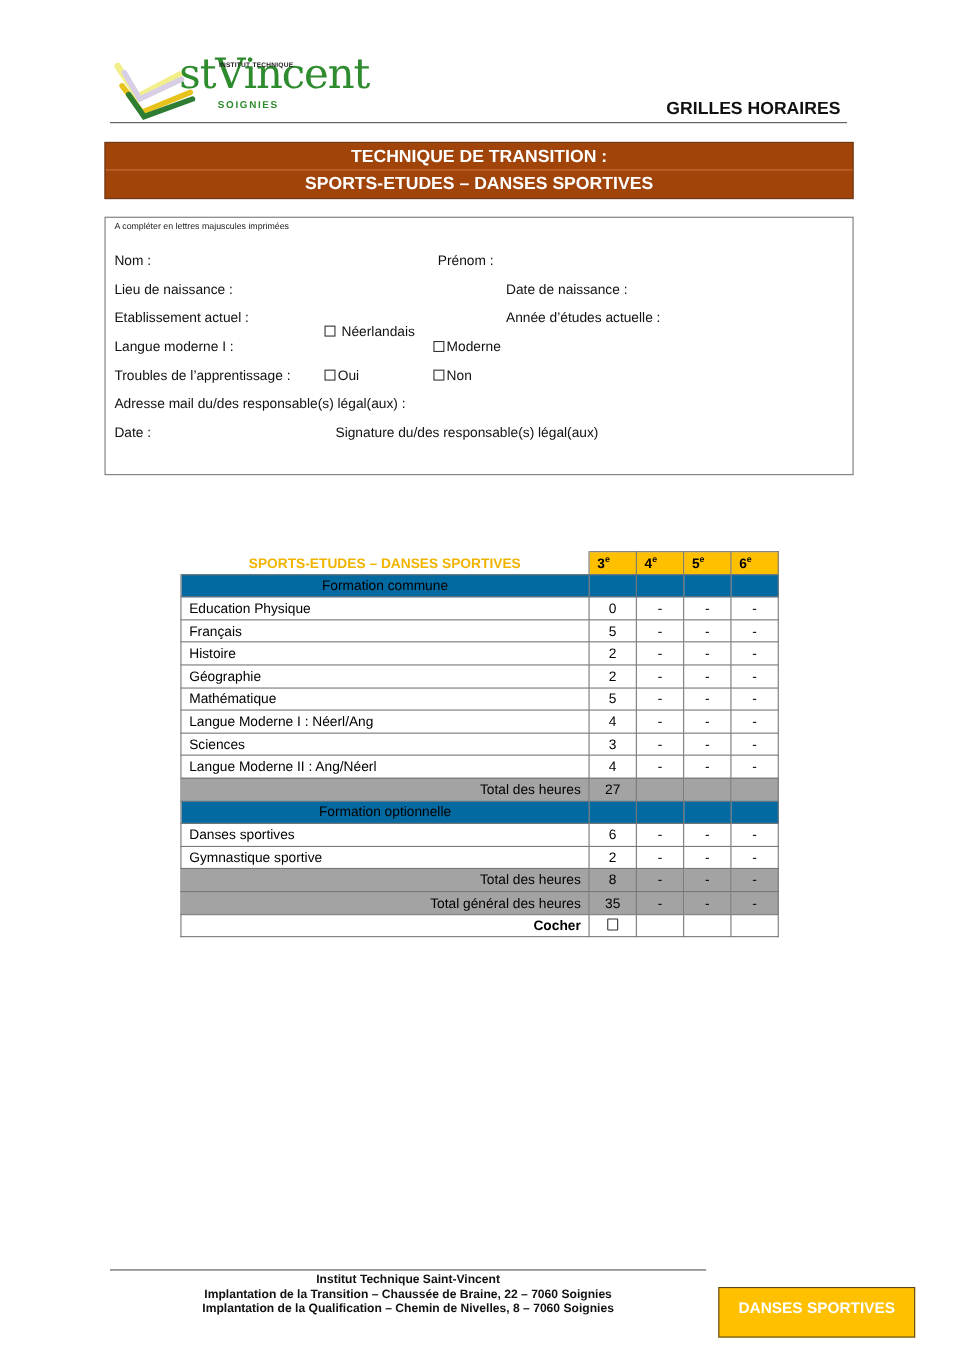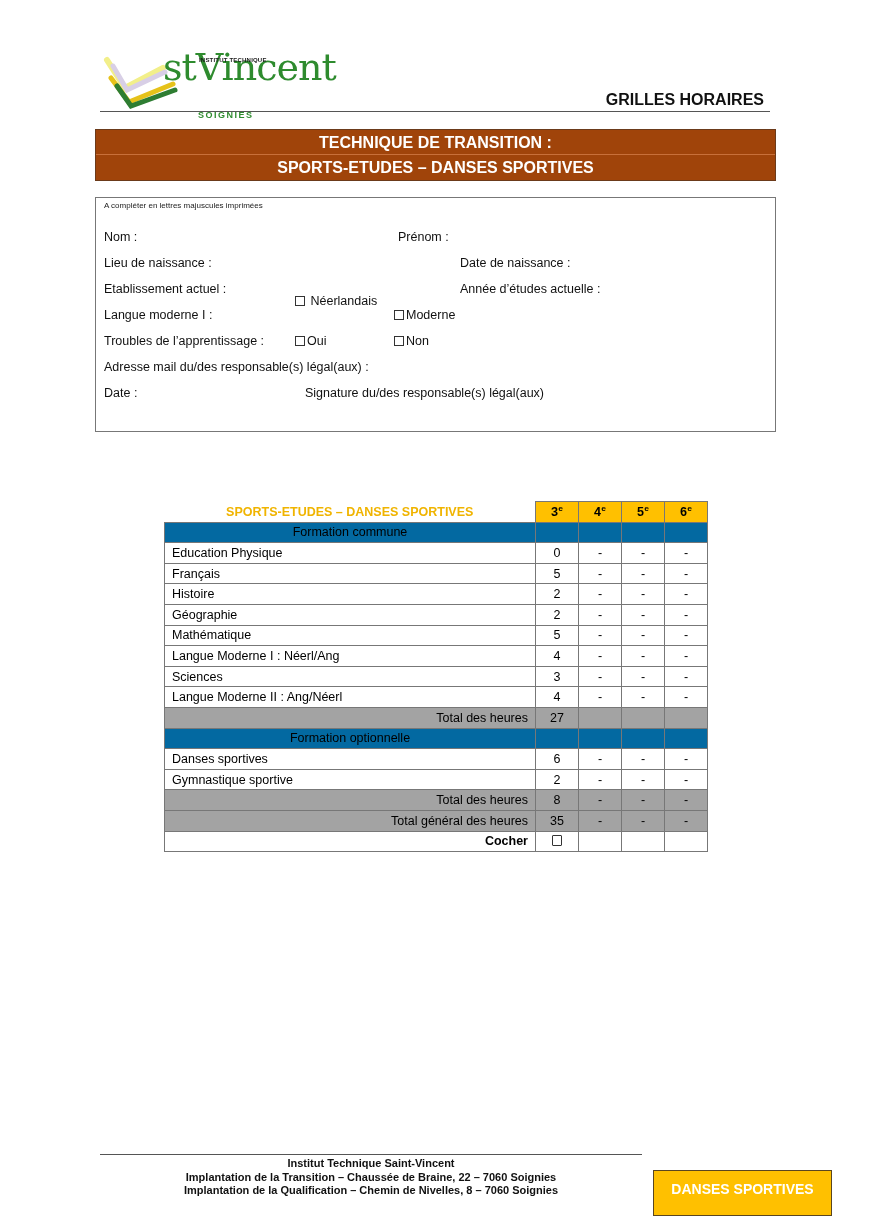--- a/index.html
+++ b/index.html
@@ -4,42 +4,42 @@
 <style>
   * { box-sizing: border-box; margin: 0; padding: 0; }
   html, body { width: 870px; height: 1231px; background: #ffffff; }
   body { position: relative; font-family: "Liberation Sans", sans-serif; color: #000; overflow: hidden; }
 
   
   .logo { position: absolute; left: 103px; top: 42px; width: 200px; height: 70px; }
   .logo .mark { position: absolute; left: 0; top: 0; width: 80px; height: 70px; }
   .logo .inst { position: absolute; left: 78px; top: 17px; font-size: 6px; font-weight: bold; color: #1a1a1a; letter-spacing: 0.2px; }
   .logo .vincent { position: absolute; left: 60px; top: 6px; font-family: "DejaVu Serif", serif; font-size: 38px; color: #2e8b2e; letter-spacing: -1px; line-height: 1; }
-  .logo .soignies { position: absolute; left: 95px; top: 68px; font-size: 9px; font-weight: bold; color: #2e8b2e; letter-spacing: 1.5px; }
+  .logo .soignies { position: absolute; left: 95px; top: 48px; font-size: 9px; font-weight: bold; color: #2e8b2e; letter-spacing: 1.5px; }
   .header-line { position: absolute; left: 100px; top: 111px; width: 670px; height: 1px; background: #555; }
   .grilles { position: absolute; right: 106px; top: 91px; font-size: 16px; font-weight: bold; color: #111; }
 
   
   .banner { position: absolute; left: 95px; top: 129px; width: 681px; height: 52px; background: #a0440a; border: 1px solid #6b3a1a; }
   .banner .line { height: 25px; line-height: 25px; text-align: center; color: #fff; font-weight: bold; font-size: 16px; }
   .banner .line1 { border-bottom: 1px solid #c8703a; }
 
   
   .formbox { position: absolute; left: 95px; top: 197px; width: 681px; height: 235px; border: 1px solid #777; }
   .formbox .hint { position: absolute; left: 8px; top: 3px; font-size: 8px; color: #222; }
   .f { position: absolute; font-size: 12.5px; color: #111; white-space: nowrap; text-align: right; }
   .cb { display: inline-block; width: 10px; height: 10px; border: 1px solid #333; vertical-align: -1px; margin-right: 2px; }
 
   
   table.grid { position: absolute; left: 164px; top: 501px; border-collapse: collapse; font-size: 12.5px; }
   table.grid td { border: 1px solid #777; height: 20.6px; padding: 0 7px; }
   table.grid col.c0 { width: 371px; }
   table.grid col.cn { width: 43px; }
   .tcap { color: #f0b400; font-weight: bold; text-align: center; border-top: none !important; border-left: none !important; border-bottom-color: #777; }
-  .hdr { background: #ffc000; font-weight: bold; text-align: center; font-family: Liberation Mono, monospace; }
+  .hdr { background: #ffc000; font-weight: bold; text-align: left; }
   .sect { background: #0369a1; text-align: center; }
   .tot { background: #a3a3a3; }
   .num { text-align: center; }
   .right { text-align: right; }
   .bold { font-weight: bold; }
   sup { font-size: 8px; }
   .tickbox { display: inline-block; width: 10px; height: 11px; border: 1px solid #333; border-radius: 1px; vertical-align: -1px; }
 
   
   .footer-line { position: absolute; left: 100px; top: 1154px; width: 542px; height: 1px; background: #555; }

